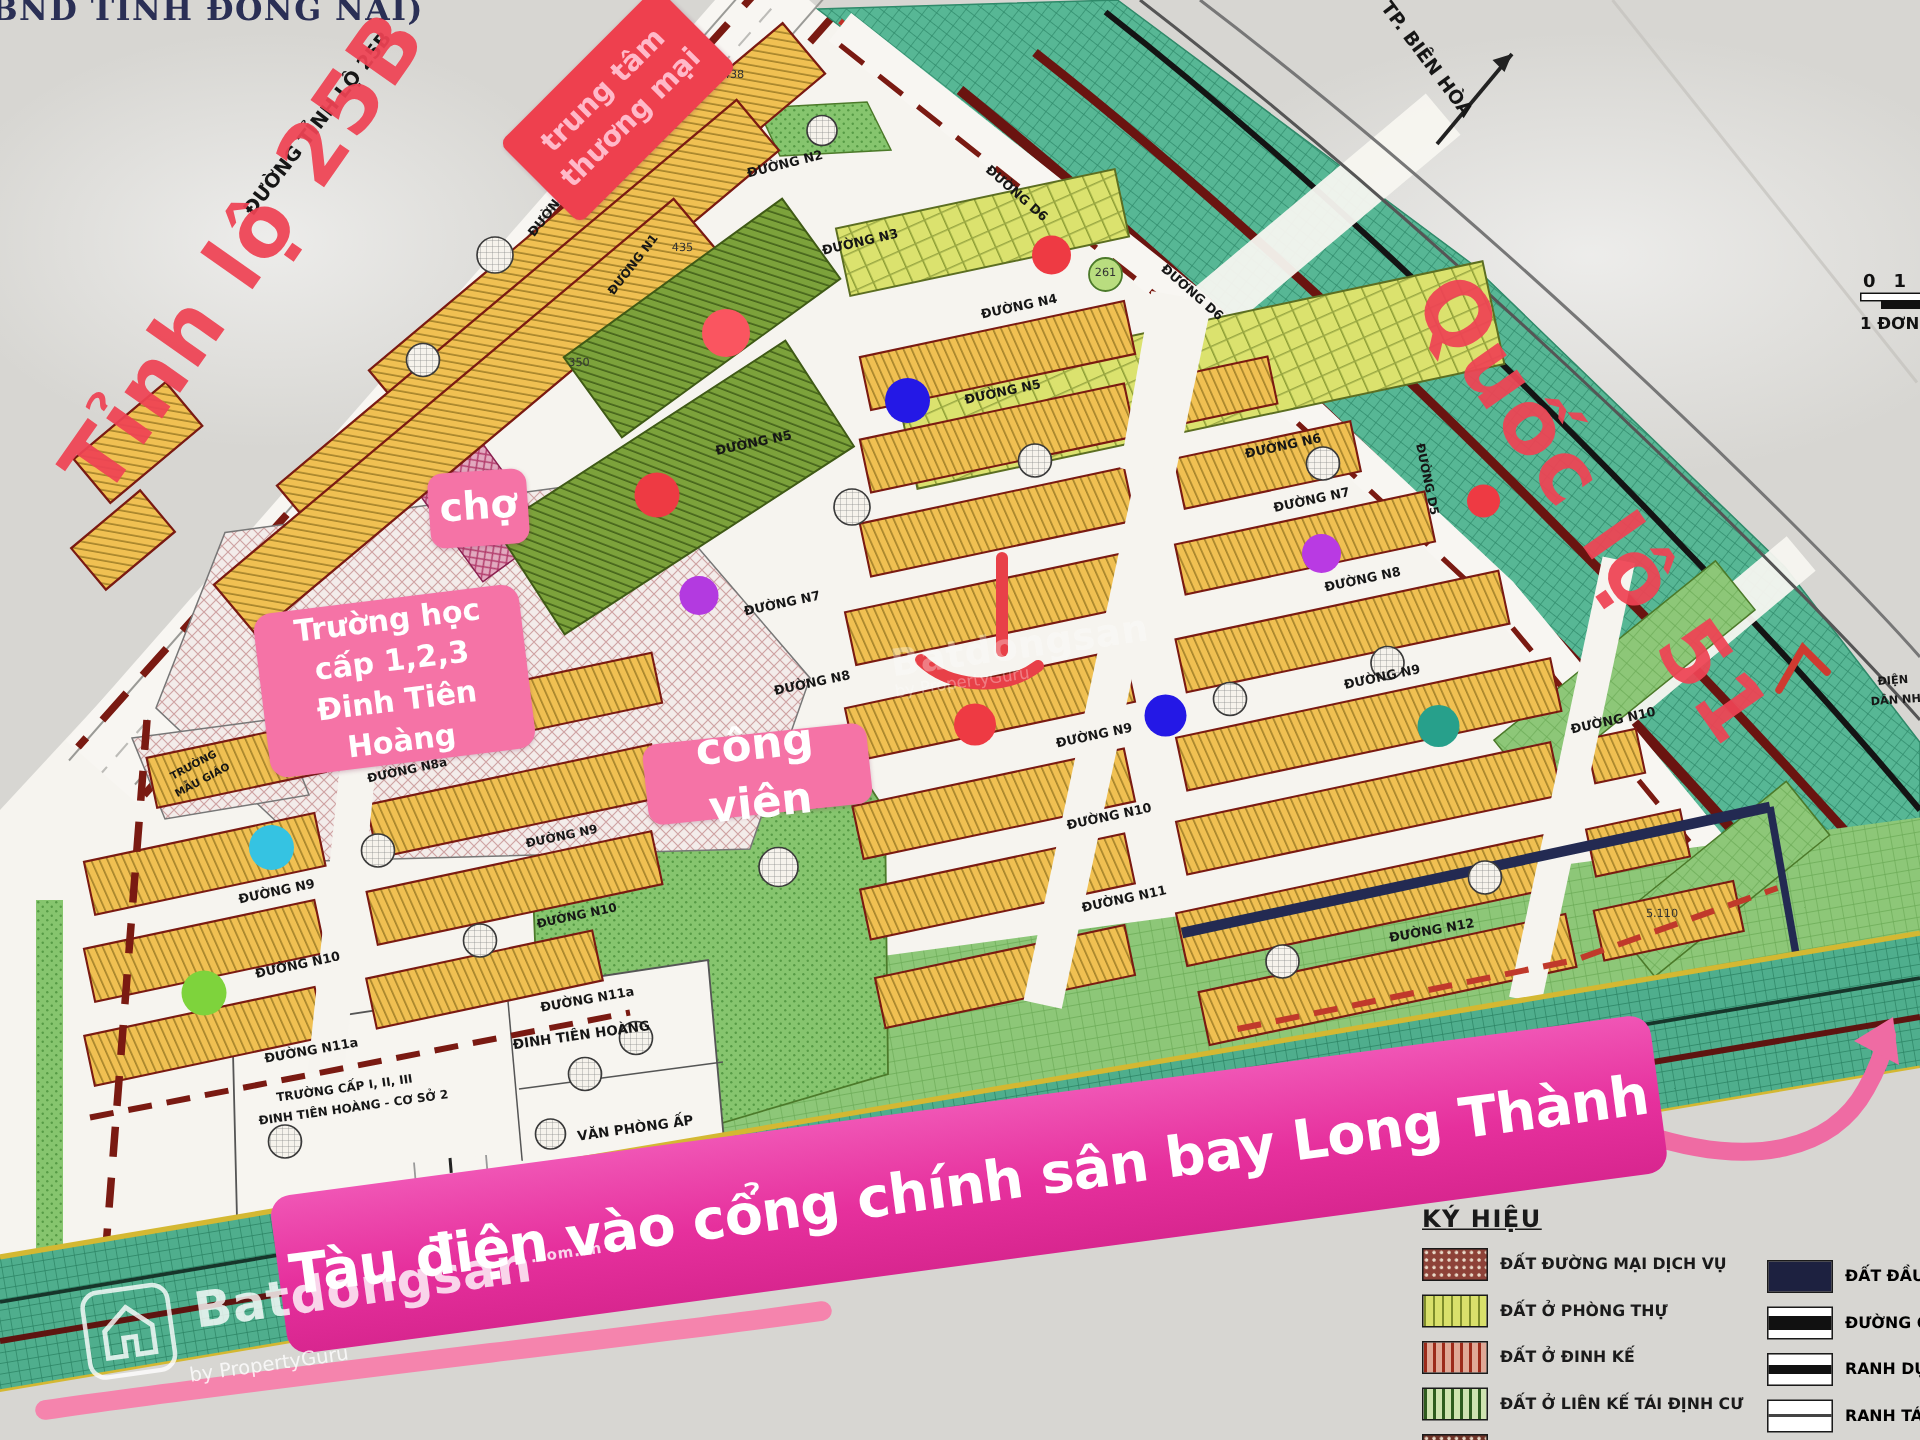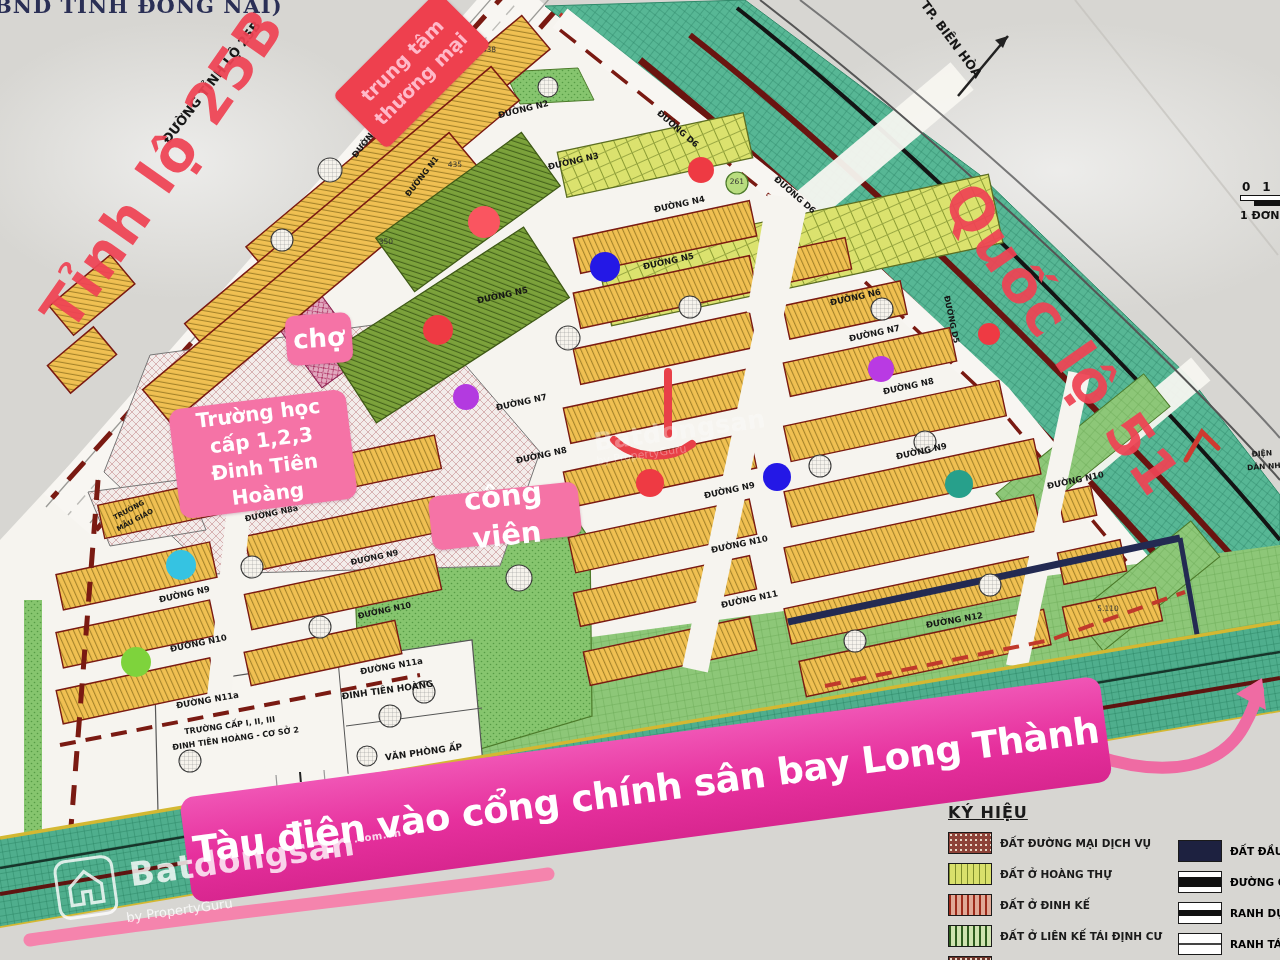--- a/index.html
+++ b/index.html
@@ -383,21 +383,21 @@
 
 <div id="legend">
   <div class="ltitle">KÝ HIỆU</div>
   <div id="legend-left">
         <div class="lrow">
           <div class="lsw sw-commercial"></div>
           <div class="llab">ĐẤT ĐƯỜNG MẠI DỊCH VỤ</div>
         </div>
         <div class="lrow">
           <div class="lsw sw-villa"></div>
-          <div class="llab">ĐẤT Ở HOÀNG THỰ</div>
+          <div class="llab">ĐẤT Ở PHÒNG THỰ</div>
         </div>
         <div class="lrow">
           <div class="lsw sw-rowhouse"></div>
           <div class="llab">ĐẤT Ở ĐINH KẾ</div>
         </div>
         <div class="lrow">
           <div class="lsw sw-resettle"></div>
           <div class="llab">ĐẤT Ở LIÊN KẾ TÁI ĐỊNH CƯ</div>
         </div>
         <div class="lrow">

